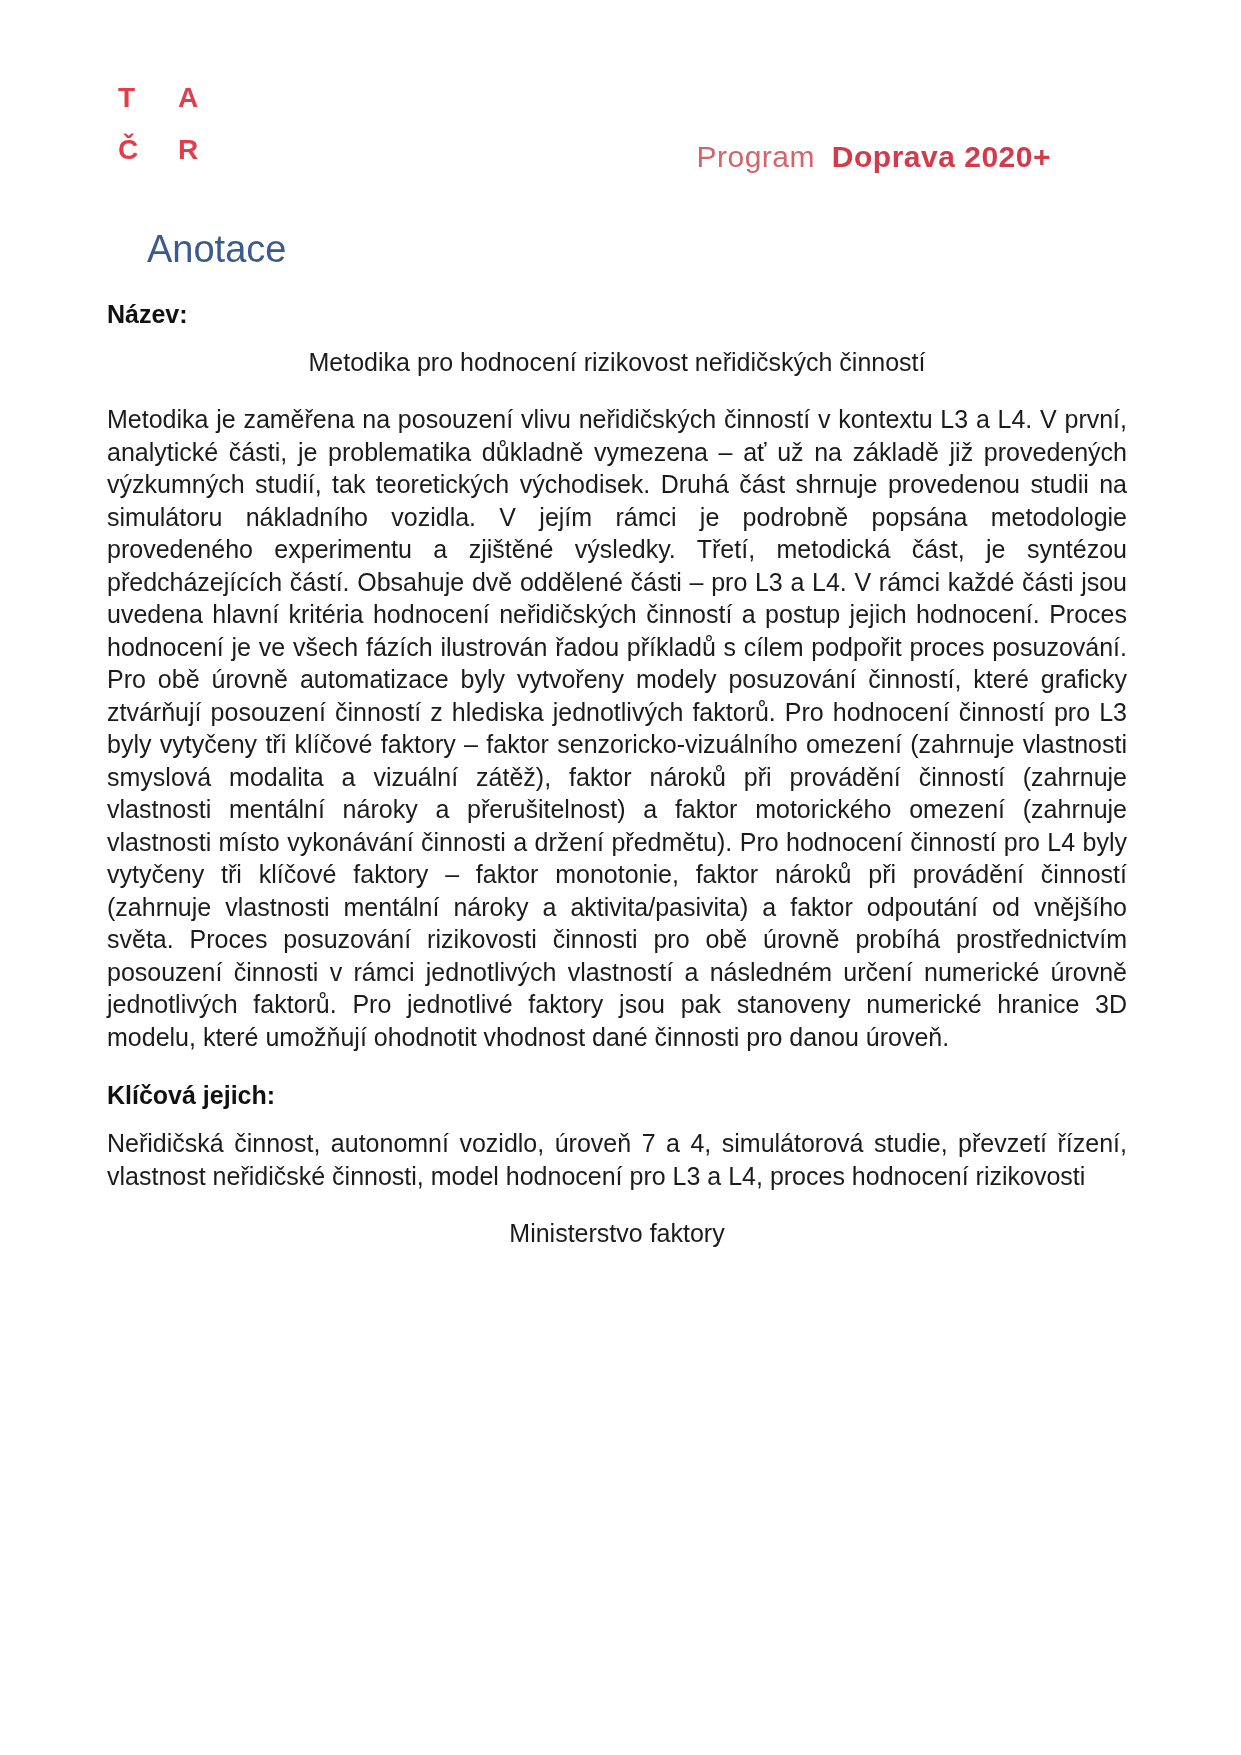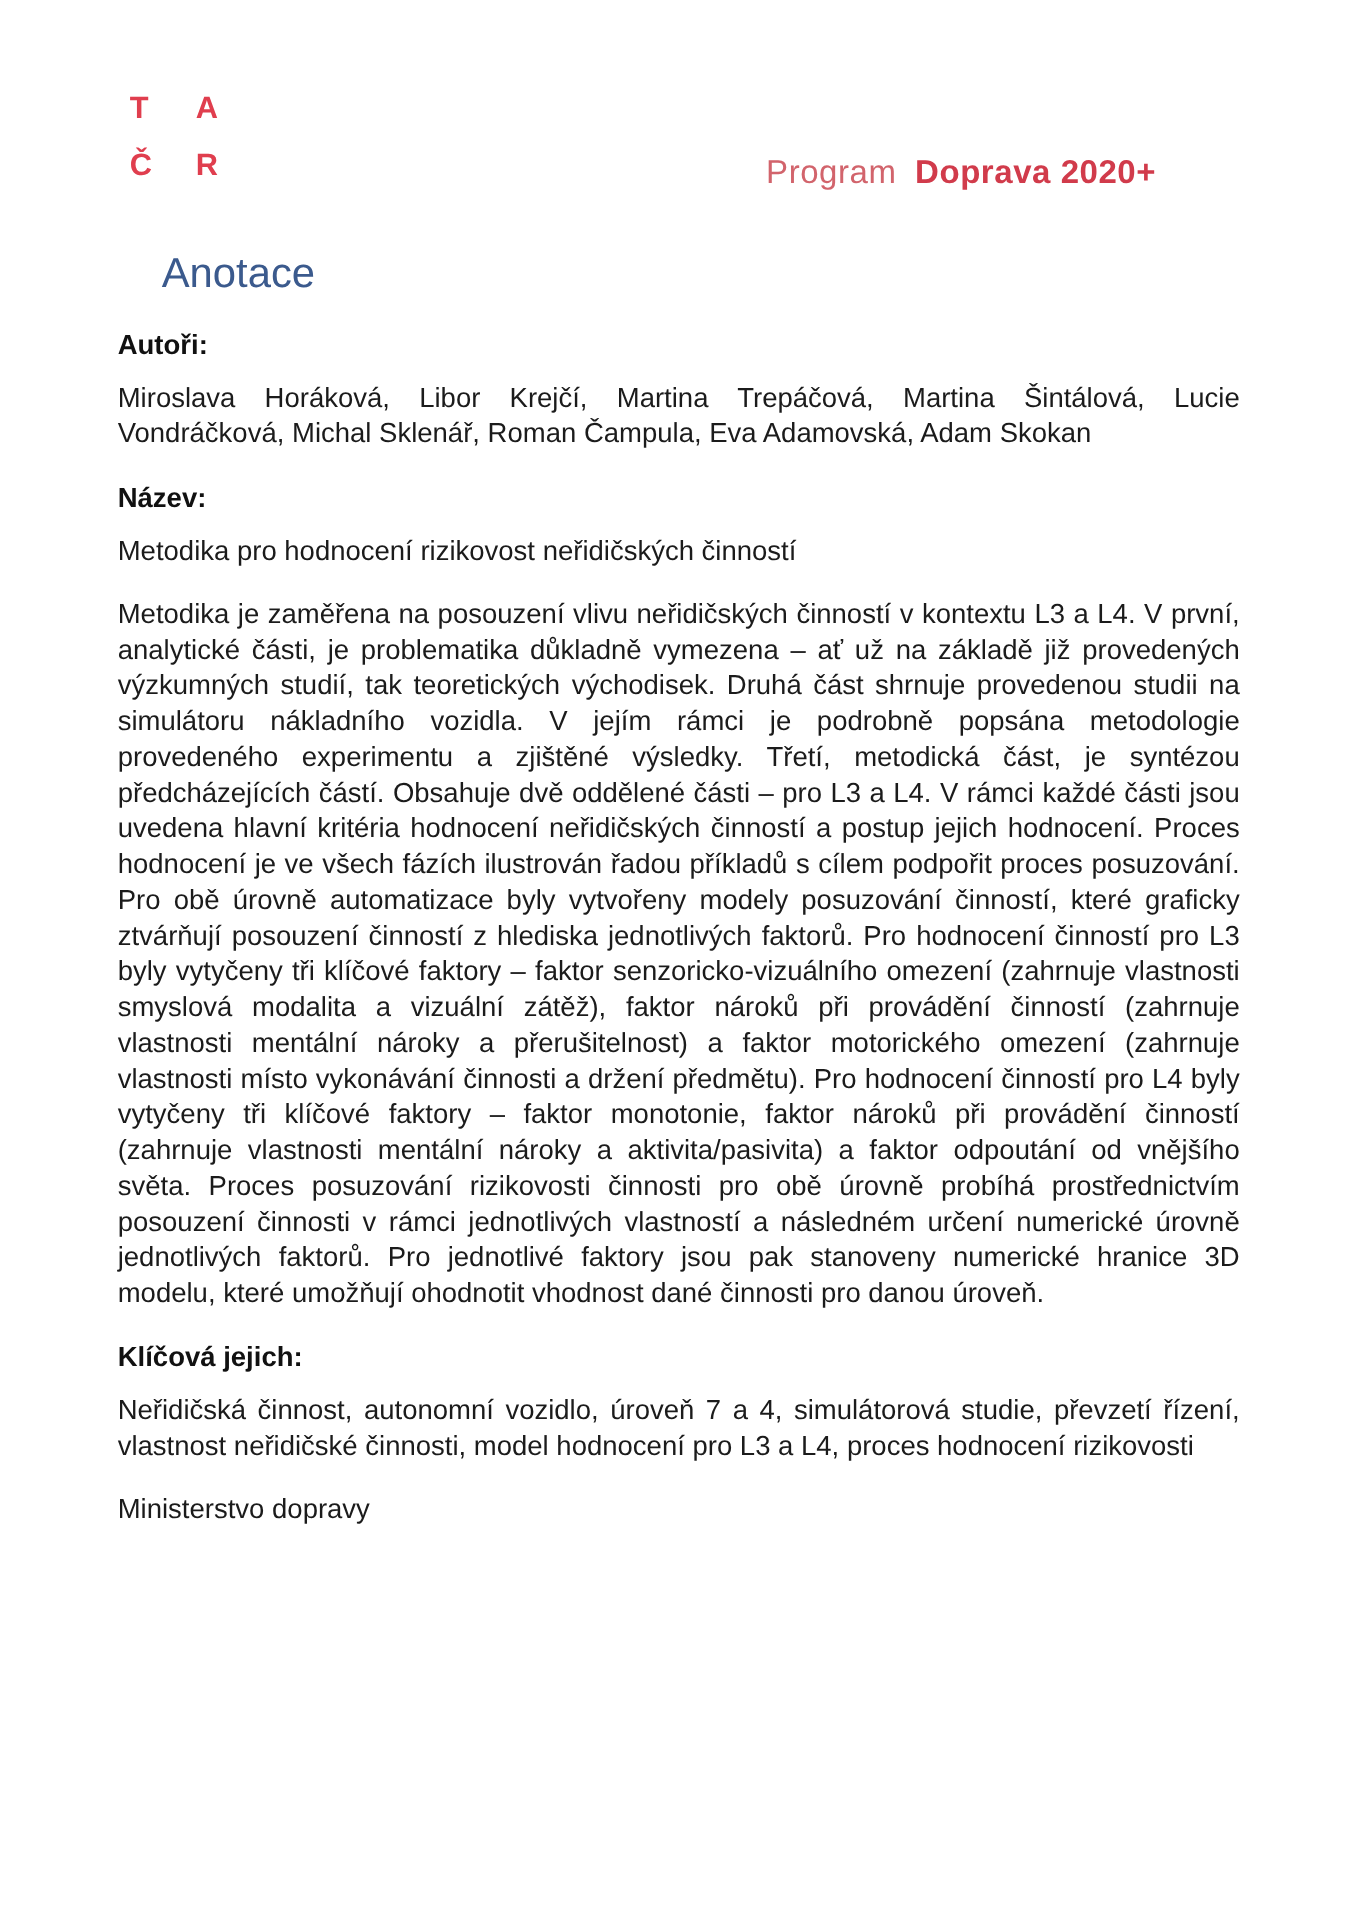--- a/index.html
+++ b/index.html
@@ -72,21 +72,21 @@
     color: #111111;
     line-height: 34px;
   }
   .section p {
     margin-top: 15px;
     font-size: 25px;
     line-height: 32.5px;
     color: #1b1b1b;
     text-align: justify;
   }
-  .section p.no-justify { text-align: left; }
+  .section p.no-justify { text-align: center; }
 </style>
 </head>
 <body>
 
 <div class="page">
 
   <div class="header">
     <div class="logo">
       <span>T</span>
       <span>A</span>
@@ -94,36 +94,32 @@
       <span>R</span>
     </div>
     <div class="program">
       <span class="program-prefix">Program</span>
       <span class="program-name">Doprava 2020+</span>
     </div>
   </div>
 
   <h1 class="doc-title">Anotace</h1>
 
-  <div class="section">
-    <div class="label">Autoři:</div>
-    <p>Miroslava Horáková, Libor Krejčí, Martina Trepáčová, Martina Šintálová, Lucie Vondráčková, Michal Sklenář, Roman Čampula, Eva Adamovská, Adam Skokan</p>
-  </div>
 
   <div class="section">
     <div class="label">Název:</div>
     <p class="no-justify">Metodika pro hodnocení rizikovost neřidičských činností</p>
   </div>
 
   <div class="section">
     <p>Metodika je zaměřena na posouzení vlivu neřidičských činností v kontextu L3 a L4. V první, analytické části, je problematika důkladně vymezena – ať už na základě již provedených výzkumných studií, tak teoretických východisek. Druhá část shrnuje provedenou studii na simulátoru nákladního vozidla. V jejím rámci je podrobně popsána metodologie provedeného experimentu a zjištěné výsledky. Třetí, metodická část, je syntézou předcházejících částí. Obsahuje dvě oddělené části – pro L3 a L4. V rámci každé části jsou uvedena hlavní kritéria hodnocení neřidičských činností a postup jejich hodnocení. Proces hodnocení je ve všech fázích ilustrován řadou příkladů s cílem podpořit proces posuzování. Pro obě úrovně automatizace byly vytvořeny modely posuzování činností, které graficky ztvárňují posouzení činností z hlediska jednotlivých faktorů. Pro hodnocení činností pro L3 byly vytyčeny tři klíčové faktory – faktor senzoricko-vizuálního omezení (zahrnuje vlastnosti smyslová modalita a vizuální zátěž), faktor nároků při provádění činností (zahrnuje vlastnosti mentální nároky a přerušitelnost) a faktor motorického omezení (zahrnuje vlastnosti místo vykonávání činnosti a držení předmětu). Pro hodnocení činností pro L4 byly vytyčeny tři klíčové faktory – faktor monotonie, faktor nároků při provádění činností (zahrnuje vlastnosti mentální nároky a aktivita/pasivita) a faktor odpoutání od vnějšího světa. Proces posuzování rizikovosti činnosti pro obě úrovně probíhá prostřednictvím posouzení činnosti v rámci jednotlivých vlastností a následném určení numerické úrovně jednotlivých faktorů.  Pro jednotlivé faktory jsou pak stanoveny numerické hranice 3D modelu, které umožňují ohodnotit vhodnost dané činnosti pro danou úroveň.</p>
   </div>
 
   <div class="section">
     <div class="label">Klíčová jejich:</div>
     <p>Neřidičská činnost, autonomní vozidlo, úroveň 7 a 4, simulátorová studie, převzetí řízení, vlastnost neřidičské činnosti, model hodnocení pro L3 a L4, proces hodnocení rizikovosti</p>
   </div>
 
   <div class="section">
-    <p class="no-justify">Ministerstvo dopravy</p>
+    <p class="no-justify">Ministerstvo faktory</p>
   </div>
 
 </div>
 
 </body></html>

